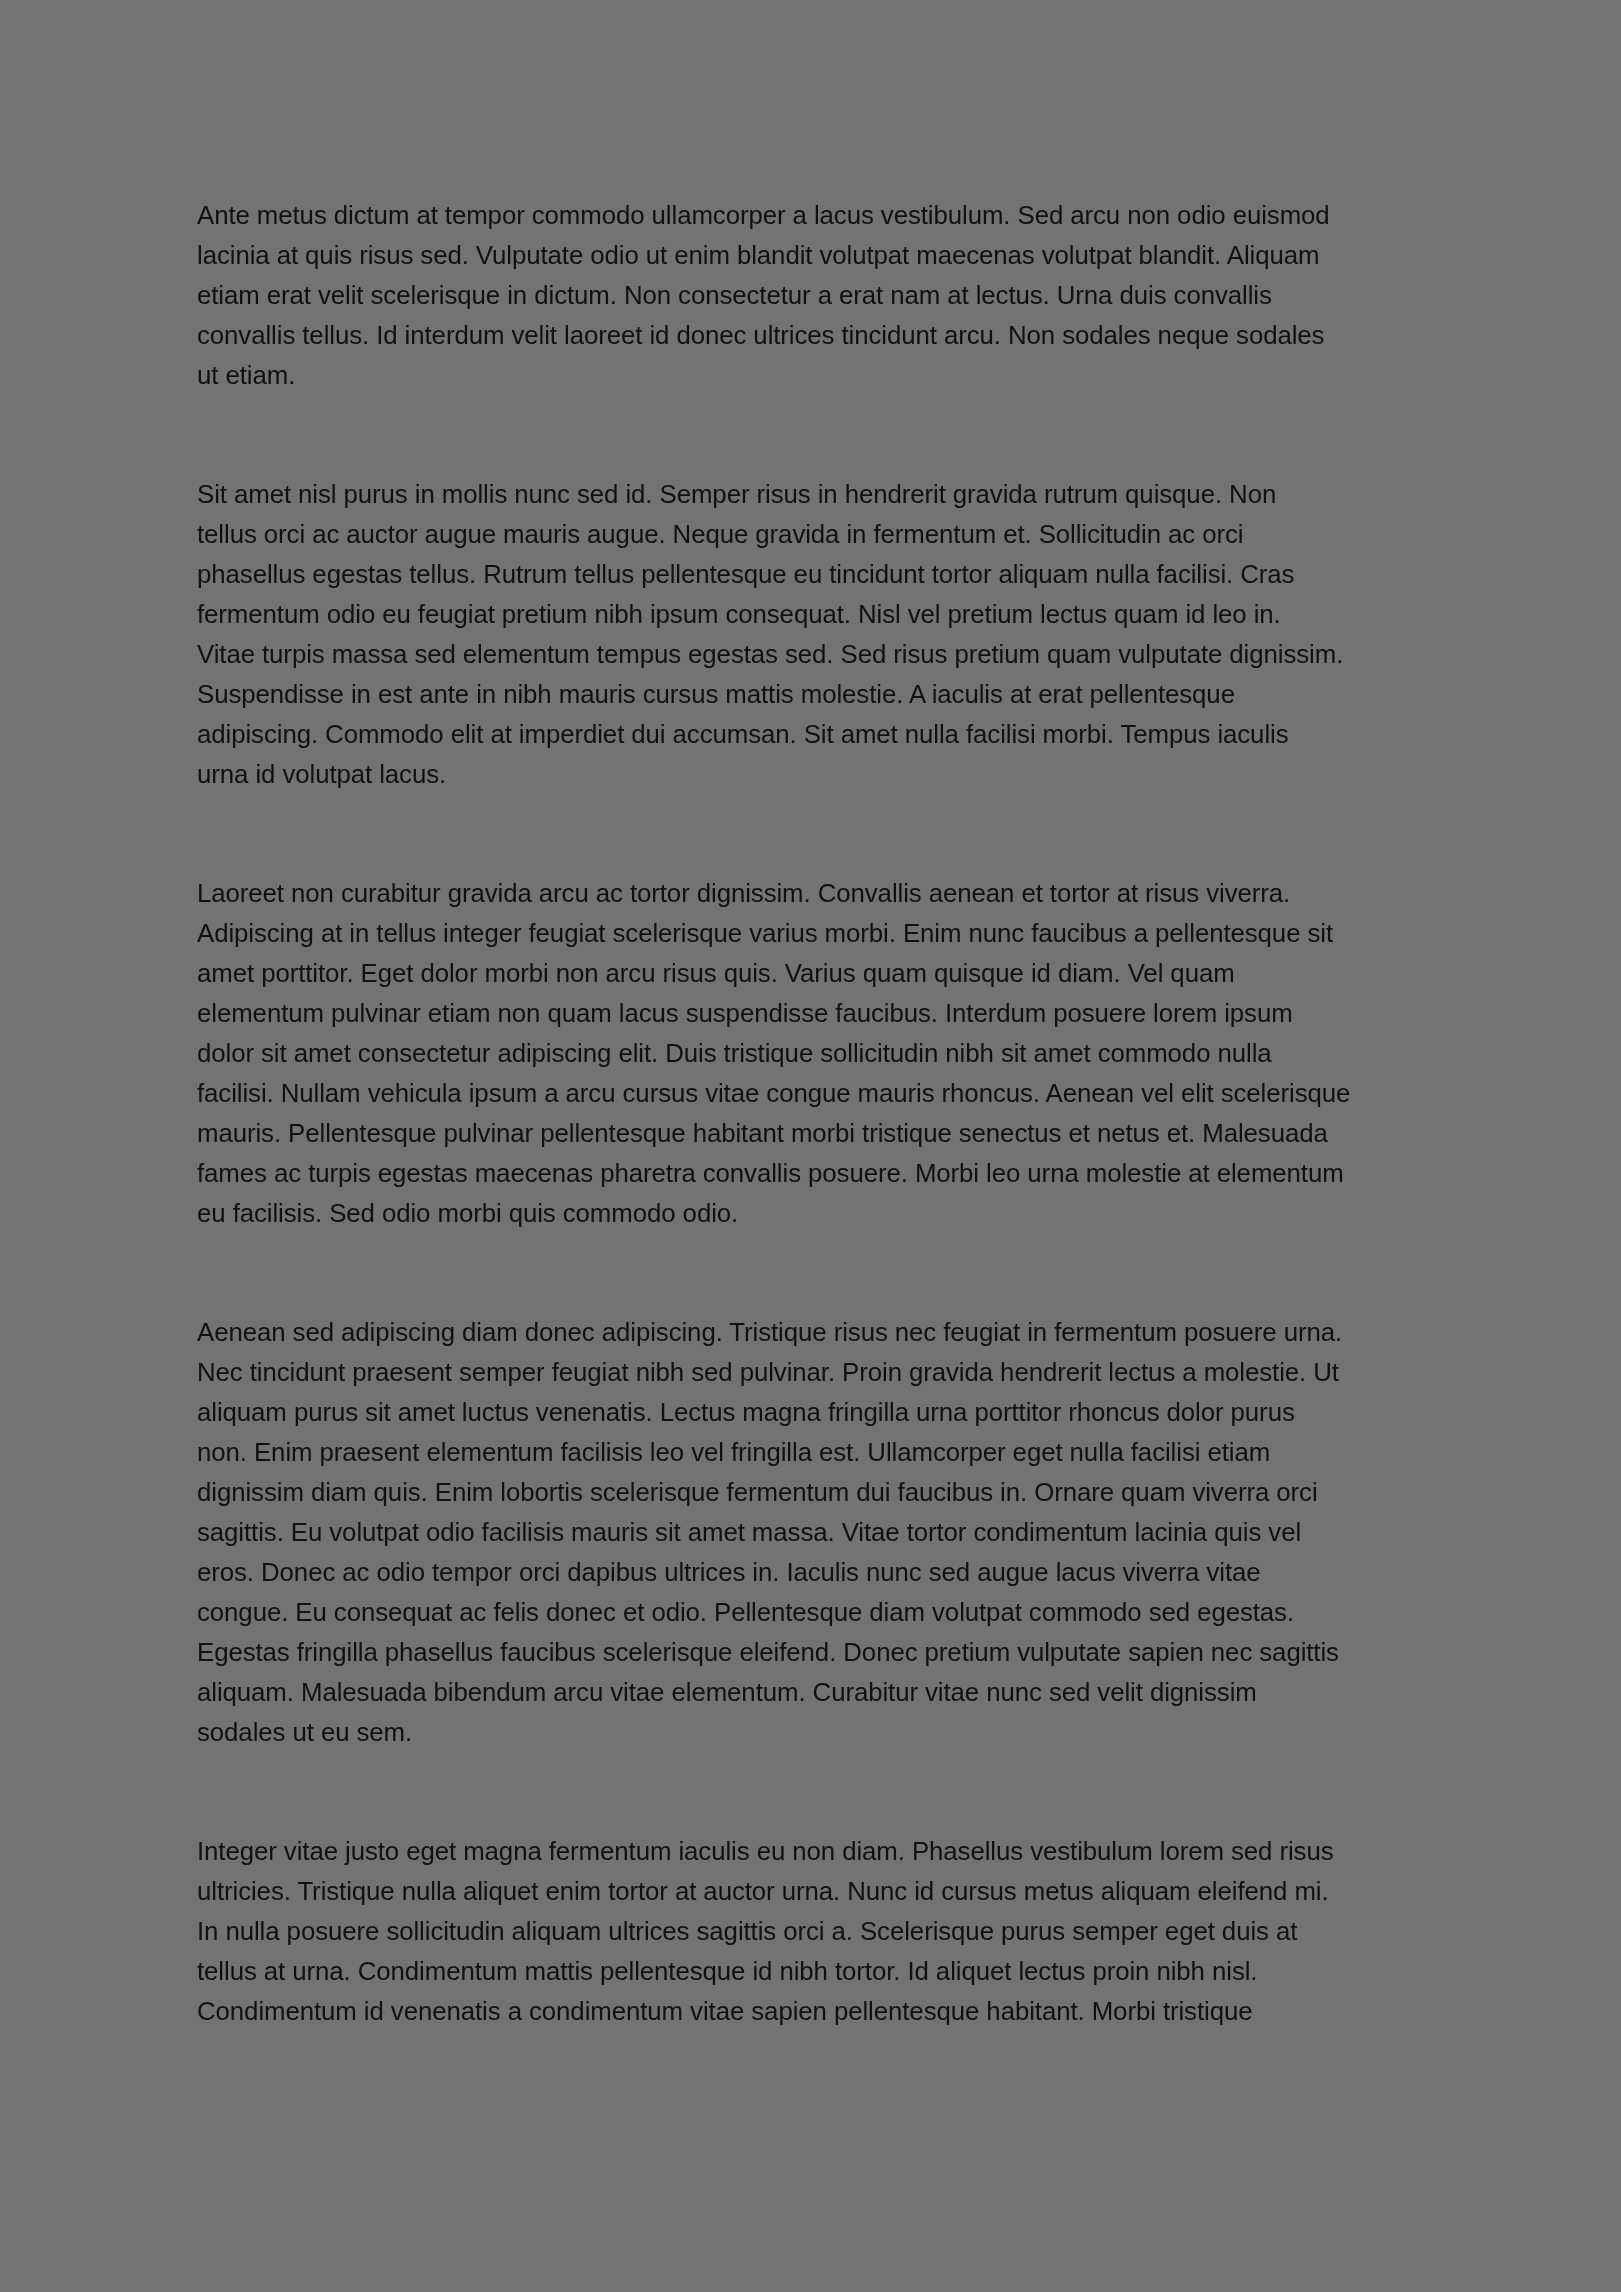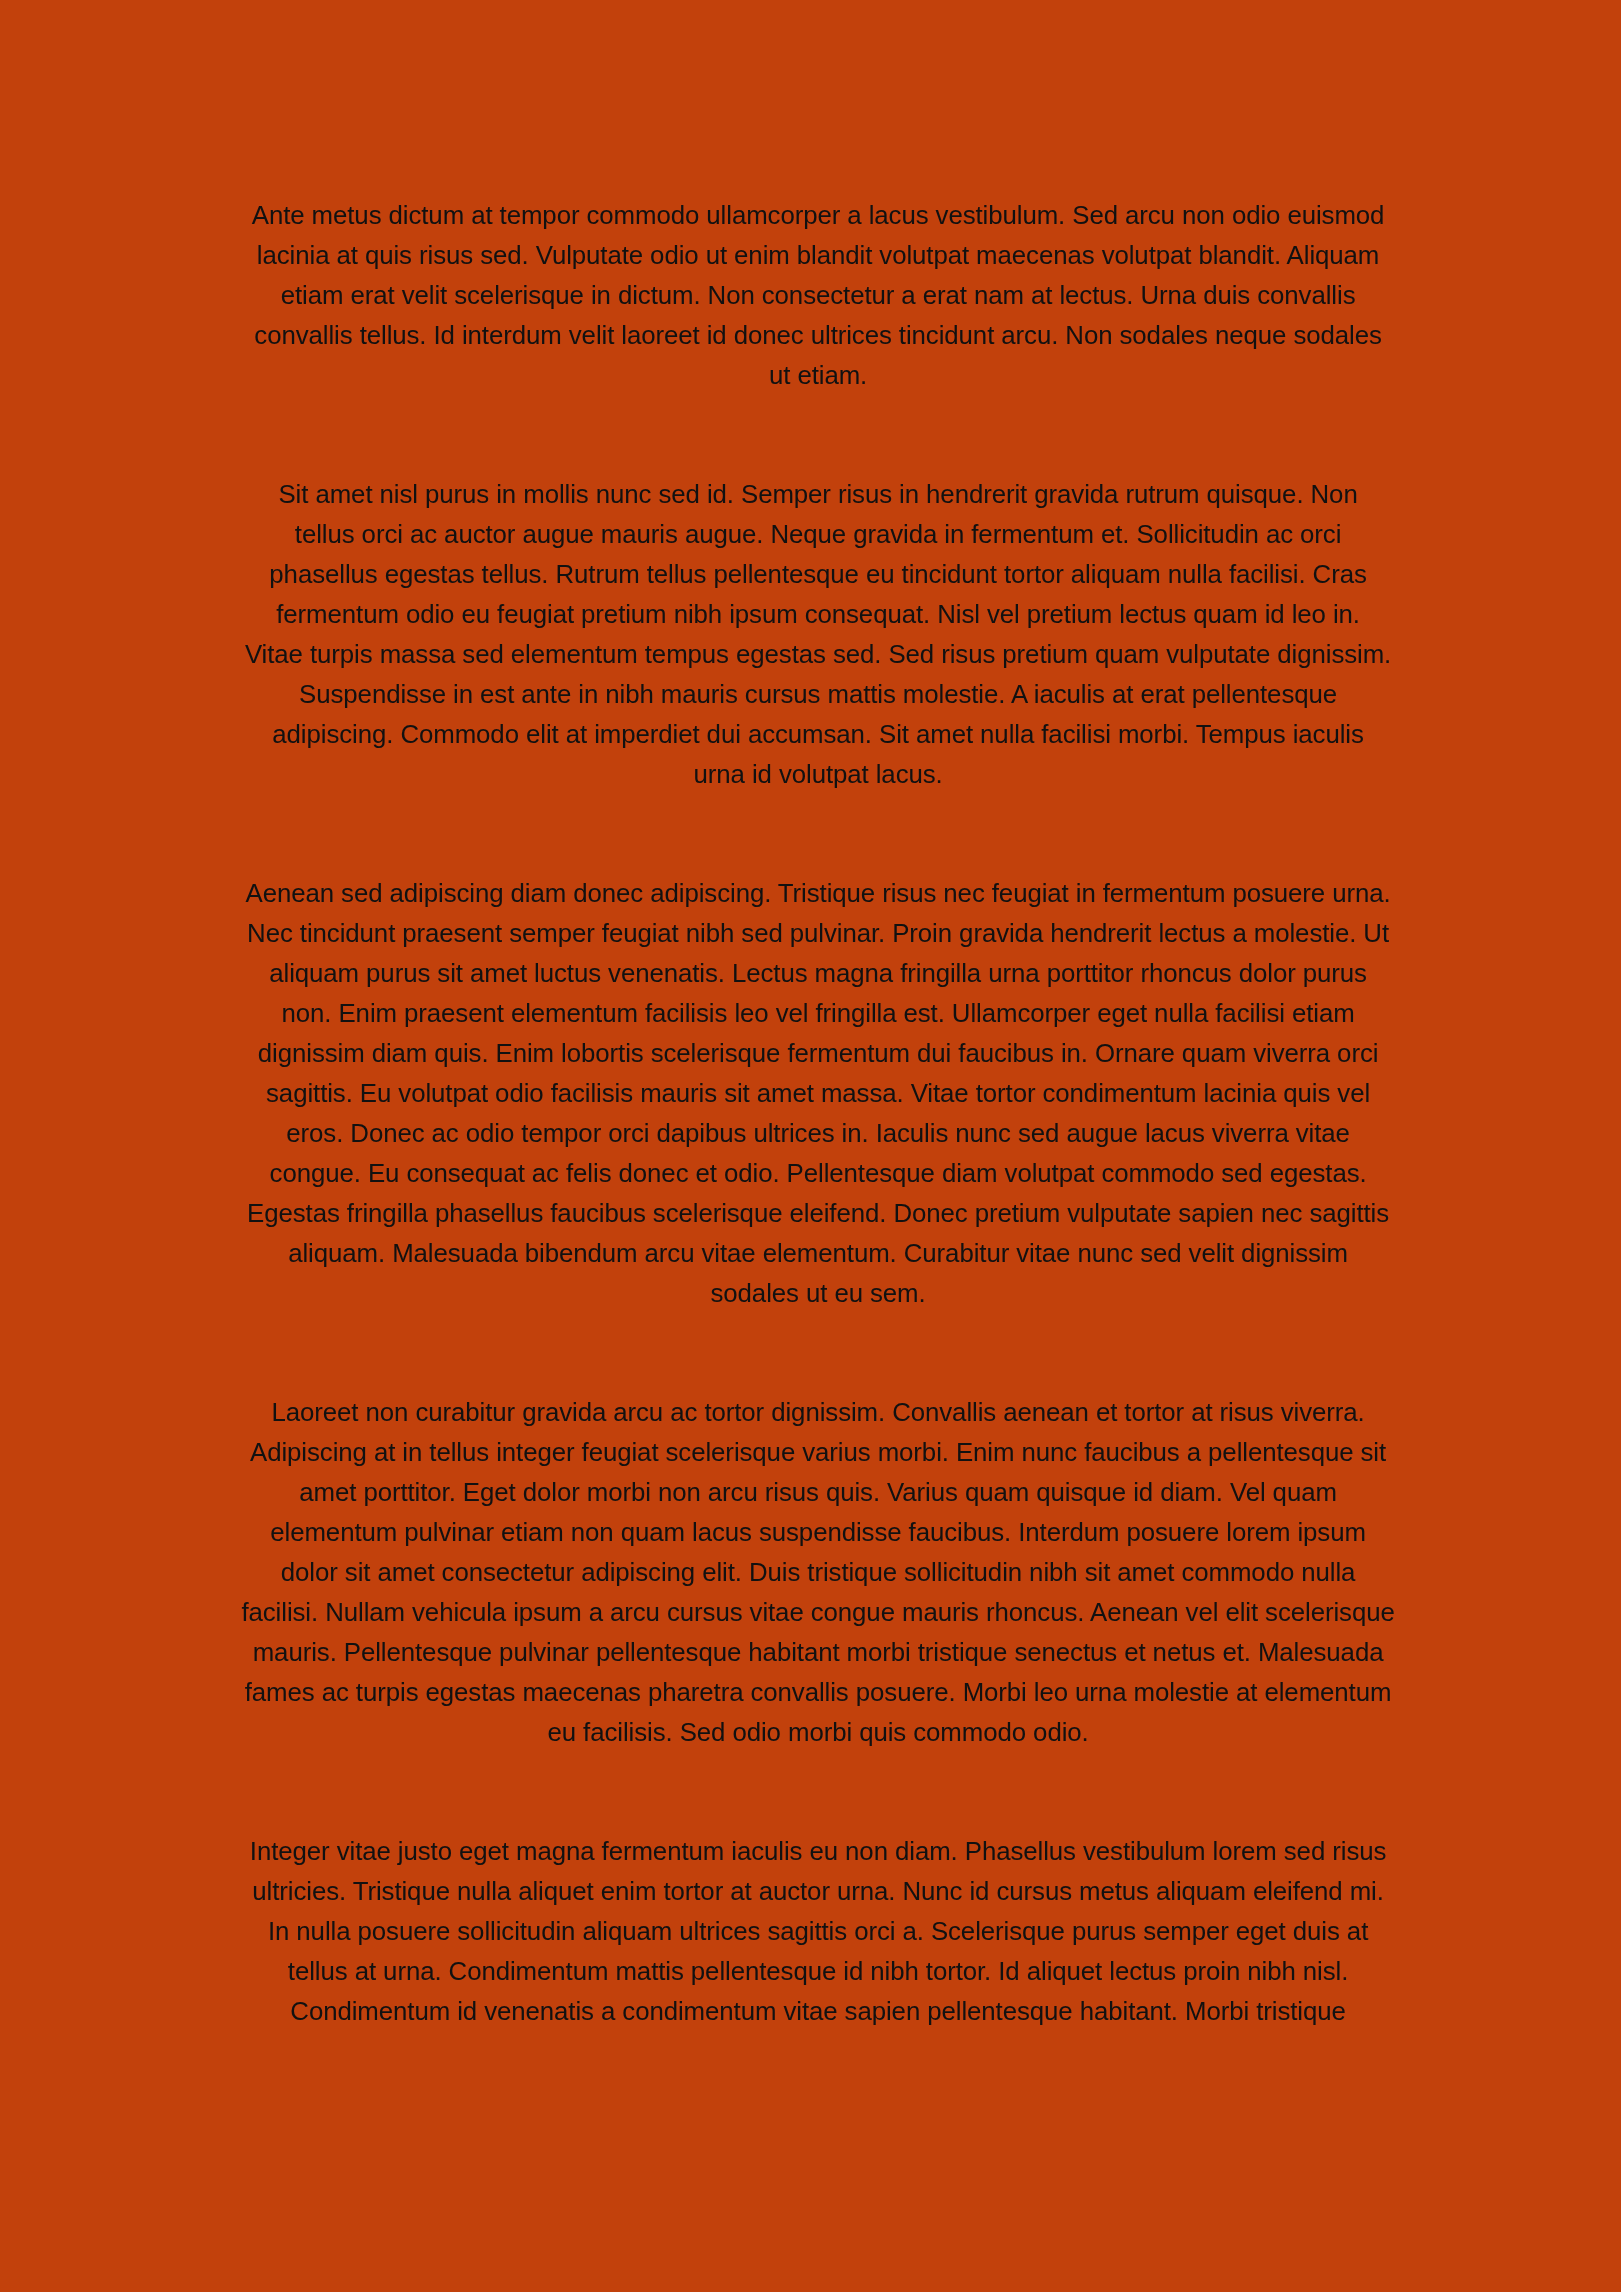--- a/index.html
+++ b/index.html
@@ -12,22 +12,21 @@
       height: 2293px;
       position: relative;
       overflow: hidden;
     }
     .page {
       position: absolute;
       left: 0;
       top: 0;
       width: 1621px;
       height: 2293px;
-      background: #c2410c;
-      text-align: center;
+      background: #737373;
     }
     .text-block {
       position: absolute;
       left: 197px;
       top: 195px;
       width: 1274px;
     }
     .paragraph {
       margin: 0 0 79px 0;
     }
@@ -63,43 +62,43 @@
       <span class="line">tellus orci ac auctor augue mauris augue. Neque gravida in fermentum et. Sollicitudin ac orci</span>
       <span class="line">phasellus egestas tellus. Rutrum tellus pellentesque eu tincidunt tortor aliquam nulla facilisi. Cras</span>
       <span class="line">fermentum odio eu feugiat pretium nibh ipsum consequat. Nisl vel pretium lectus quam id leo in.</span>
       <span class="line">Vitae turpis massa sed elementum tempus egestas sed. Sed risus pretium quam vulputate dignissim.</span>
       <span class="line">Suspendisse in est ante in nibh mauris cursus mattis molestie. A iaculis at erat pellentesque</span>
       <span class="line">adipiscing. Commodo elit at imperdiet dui accumsan. Sit amet nulla facilisi morbi. Tempus iaculis</span>
       <span class="line">urna id volutpat lacus.</span>
     </div>
 
     <div class="paragraph">
+      <span class="line">Laoreet non curabitur gravida arcu ac tortor dignissim. Convallis aenean et tortor at risus viverra.</span>
+      <span class="line">Adipiscing at in tellus integer feugiat scelerisque varius morbi. Enim nunc faucibus a pellentesque sit</span>
+      <span class="line">amet porttitor. Eget dolor morbi non arcu risus quis. Varius quam quisque id diam. Vel quam</span>
+      <span class="line">elementum pulvinar etiam non quam lacus suspendisse faucibus. Interdum posuere lorem ipsum</span>
+      <span class="line">dolor sit amet consectetur adipiscing elit. Duis tristique sollicitudin nibh sit amet commodo nulla</span>
+      <span class="line">facilisi. Nullam vehicula ipsum a arcu cursus vitae congue mauris rhoncus. Aenean vel elit scelerisque</span>
+      <span class="line">mauris. Pellentesque pulvinar pellentesque habitant morbi tristique senectus et netus et. Malesuada</span>
+      <span class="line">fames ac turpis egestas maecenas pharetra convallis posuere. Morbi leo urna molestie at elementum</span>
+      <span class="line">eu facilisis. Sed odio morbi quis commodo odio.</span>
+    </div>
+
+    <div class="paragraph">
       <span class="line">Aenean sed adipiscing diam donec adipiscing. Tristique risus nec feugiat in fermentum posuere urna.</span>
       <span class="line">Nec tincidunt praesent semper feugiat nibh sed pulvinar. Proin gravida hendrerit lectus a molestie. Ut</span>
       <span class="line">aliquam purus sit amet luctus venenatis. Lectus magna fringilla urna porttitor rhoncus dolor purus</span>
       <span class="line">non. Enim praesent elementum facilisis leo vel fringilla est. Ullamcorper eget nulla facilisi etiam</span>
       <span class="line">dignissim diam quis. Enim lobortis scelerisque fermentum dui faucibus in. Ornare quam viverra orci</span>
       <span class="line">sagittis. Eu volutpat odio facilisis mauris sit amet massa. Vitae tortor condimentum lacinia quis vel</span>
       <span class="line">eros. Donec ac odio tempor orci dapibus ultrices in. Iaculis nunc sed augue lacus viverra vitae</span>
       <span class="line">congue. Eu consequat ac felis donec et odio. Pellentesque diam volutpat commodo sed egestas.</span>
       <span class="line">Egestas fringilla phasellus faucibus scelerisque eleifend. Donec pretium vulputate sapien nec sagittis</span>
       <span class="line">aliquam. Malesuada bibendum arcu vitae elementum. Curabitur vitae nunc sed velit dignissim</span>
       <span class="line">sodales ut eu sem.</span>
-    </div>
-
-    <div class="paragraph">
-      <span class="line">Laoreet non curabitur gravida arcu ac tortor dignissim. Convallis aenean et tortor at risus viverra.</span>
-      <span class="line">Adipiscing at in tellus integer feugiat scelerisque varius morbi. Enim nunc faucibus a pellentesque sit</span>
-      <span class="line">amet porttitor. Eget dolor morbi non arcu risus quis. Varius quam quisque id diam. Vel quam</span>
-      <span class="line">elementum pulvinar etiam non quam lacus suspendisse faucibus. Interdum posuere lorem ipsum</span>
-      <span class="line">dolor sit amet consectetur adipiscing elit. Duis tristique sollicitudin nibh sit amet commodo nulla</span>
-      <span class="line">facilisi. Nullam vehicula ipsum a arcu cursus vitae congue mauris rhoncus. Aenean vel elit scelerisque</span>
-      <span class="line">mauris. Pellentesque pulvinar pellentesque habitant morbi tristique senectus et netus et. Malesuada</span>
-      <span class="line">fames ac turpis egestas maecenas pharetra convallis posuere. Morbi leo urna molestie at elementum</span>
-      <span class="line">eu facilisis. Sed odio morbi quis commodo odio.</span>
     </div>
 
     <div class="paragraph">
       <span class="line">Integer vitae justo eget magna fermentum iaculis eu non diam. Phasellus vestibulum lorem sed risus</span>
       <span class="line">ultricies. Tristique nulla aliquet enim tortor at auctor urna. Nunc id cursus metus aliquam eleifend mi.</span>
       <span class="line">In nulla posuere sollicitudin aliquam ultrices sagittis orci a. Scelerisque purus semper eget duis at</span>
       <span class="line">tellus at urna. Condimentum mattis pellentesque id nibh tortor. Id aliquet lectus proin nibh nisl.</span>
       <span class="line">Condimentum id venenatis a condimentum vitae sapien pellentesque habitant. Morbi tristique</span>
     </div>
 

